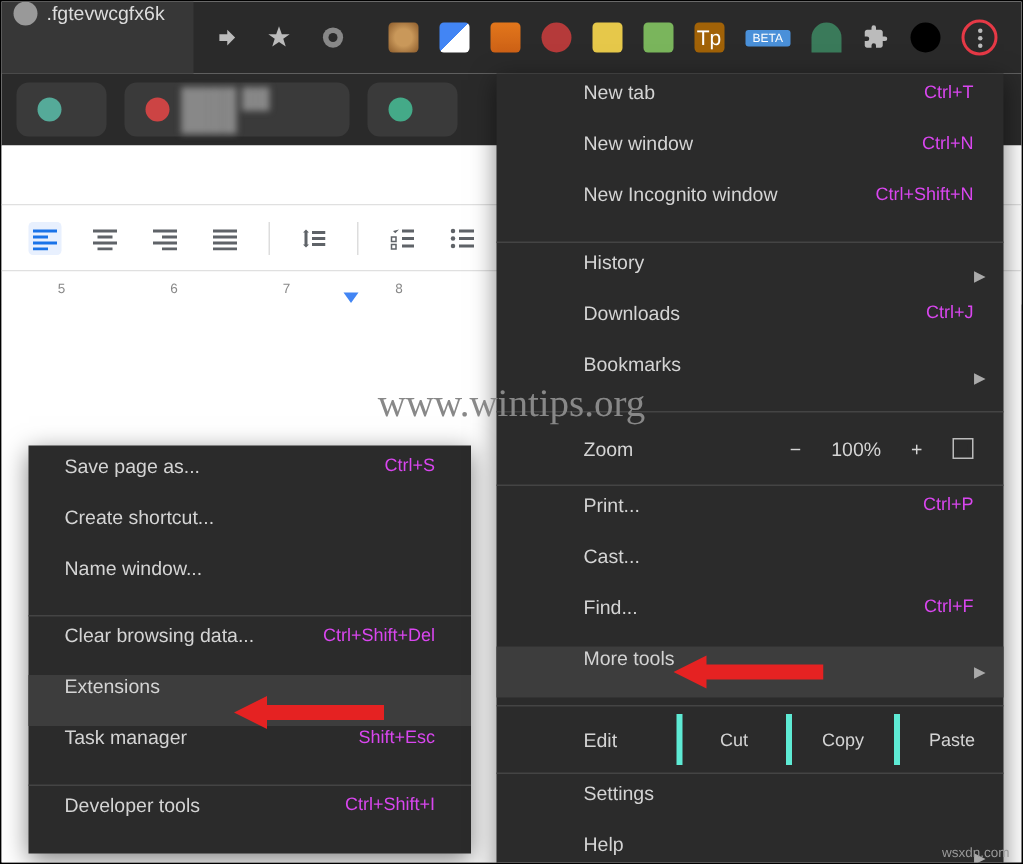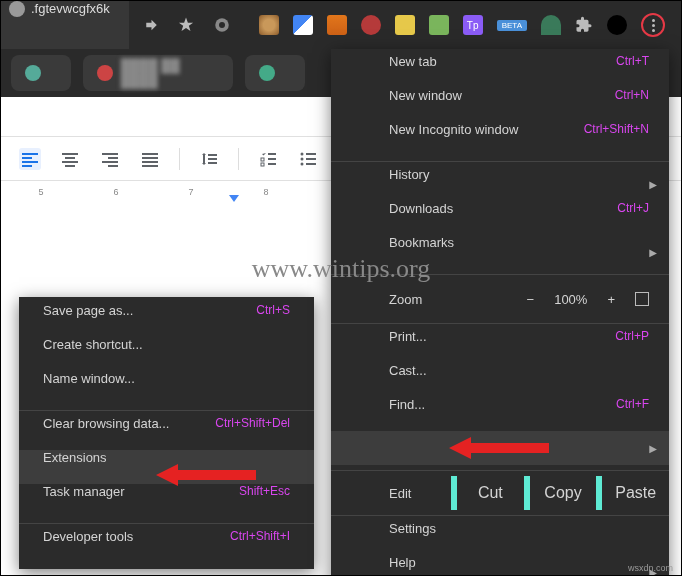--- a/index.html
+++ b/index.html
@@ -27,21 +27,21 @@
 .main{left:330px;top:48px;width:338px;padding:5px 0}
 .row{display:flex;height:34px;padding:0 24px;position:relative}
 .main .row{padding-left:58px;padding-right:20px}
 .row:hover,.row.hl{background:#3d3d3d}
 .label{flex:1;white-space:nowrap}
 .sc{color:#d946ef;font-size:12px}
 .sep{height:1px;background:#444;margin:5px 0}
 .arrow{position:absolute;right:12px;top:50%;transform:translateY(-50%);color:#aaa;font-size:10px}
 .edit-row{display:flex;height:34px;align-items:center}
 .edit-row .ed-lbl{padding-left:58px;width:120px}
-.edit-row .cell{flex:1;text-align:center;border-left:6px solid #5eead4;height:100%;display:flex;align-items:center;justify-content:center;font-size:16px}
+.edit-row .cell{flex:1;text-align:center;border-left:4px solid #5eead4;height:100%;display:flex;align-items:center;justify-content:center;font-size:12px}
 .zoom-row{display:flex;align-items:center;height:38px;padding-left:58px;padding-right:20px}
 .zoom-row .zlab{flex:1}
 .zoom-ctl{display:flex;align-items:center;gap:20px;font-size:13px}
 .fs{width:14px;height:14px;border:1.5px solid #bbb}
 .wm{position:absolute;top:253px;left:50%;transform:translateX(-50%);z-index:30;font-size:26px;color:#888;font-family:serif;pointer-events:none}
 .footer{position:absolute;bottom:2px;right:8px;font-size:9px;color:#999;z-index:40}
 .red-arrow{position:absolute;z-index:25}
 .vdots{width:24px;height:24px;border-radius:50%;border:2px solid #e63946;display:flex;align-items:center;justify-content:center;flex-direction:column;gap:2px;background:#2a2a2a}
 .vdots i{width:3px;height:3px;border-radius:50%;background:#bbb}
 </style>
@@ -65,21 +65,21 @@
         <circle cx="12" cy="12" r="4" fill="#2a2a2a"></circle>
       </svg>
   </div>
   <div class="exticons-row">
     <div class="ext" style="background:radial-gradient(circle,#c9985a 40%,#8a5a2a)"></div>
     <div class="ext" style="background:linear-gradient(135deg,#4285f4 50%,#fff 50%)"></div>
     <div class="ext" style="background:linear-gradient(180deg,#e2761b,#cd6116)"></div>
     <div class="ext" style="background:#b53a3a;border-radius:50%"></div>
     <div class="ext" style="background:#e6c84a"></div>
     <div class="ext" style="background:#7ab55c"></div>
-    <div class="ext" style="background:#8b5cf6;color:#fff;font-size:10px;display:flex;align-items:center;justify-content:center">Tp</div>
+    <div class="ext" style="background:#a16207;color:#fff;font-size:14px;display:flex;align-items:center;justify-content:center">Tp</div>
     <div class="beta">BETA</div>
     <div class="ext" style="background:#3a7a5a;border-radius:50% 50% 0 0"></div>
     <svg class="ico" viewBox="0 0 24 24">
         <path d="M20 11h-2V7c0-1-1-2-2-2h-4V3a2 2 0 1 0-4 0v2H4c-1 0-2 1-2 2v4h2a2 2 0 1 1 0 4H2v4c0 1 1 2 2 2h4v-2a2 2 0 1 1 4 0v2h4c1 0 2-1 2-2v-4h2a2 2 0 1 0 0-4z"></path>
       </svg>
     <div class="ext" style="background:#000;border-radius:50%"></div>
     <div class="vdots">
         <i></i>
         <i></i>
         <i></i>
@@ -251,20 +251,21 @@
       <span class="sc">Ctrl+P</span>
     </div>
   <div class="row">
       <span class="label">Cast...</span>
     </div>
   <div class="row">
       <span class="label">Find...</span>
       <span class="sc">Ctrl+F</span>
     </div>
   <div class="row hl">
+      <span class="label">More tools</span>
       <span class="arrow">▶</span>
     </div>
   <div class="sep"></div>
   <div class="edit-row">
     <span class="ed-lbl">Edit</span>
     <span class="cell">Cut</span>
     <span class="cell">Copy</span>
     <span class="cell">Paste</span>
   </div>
   <div class="sep"></div>

